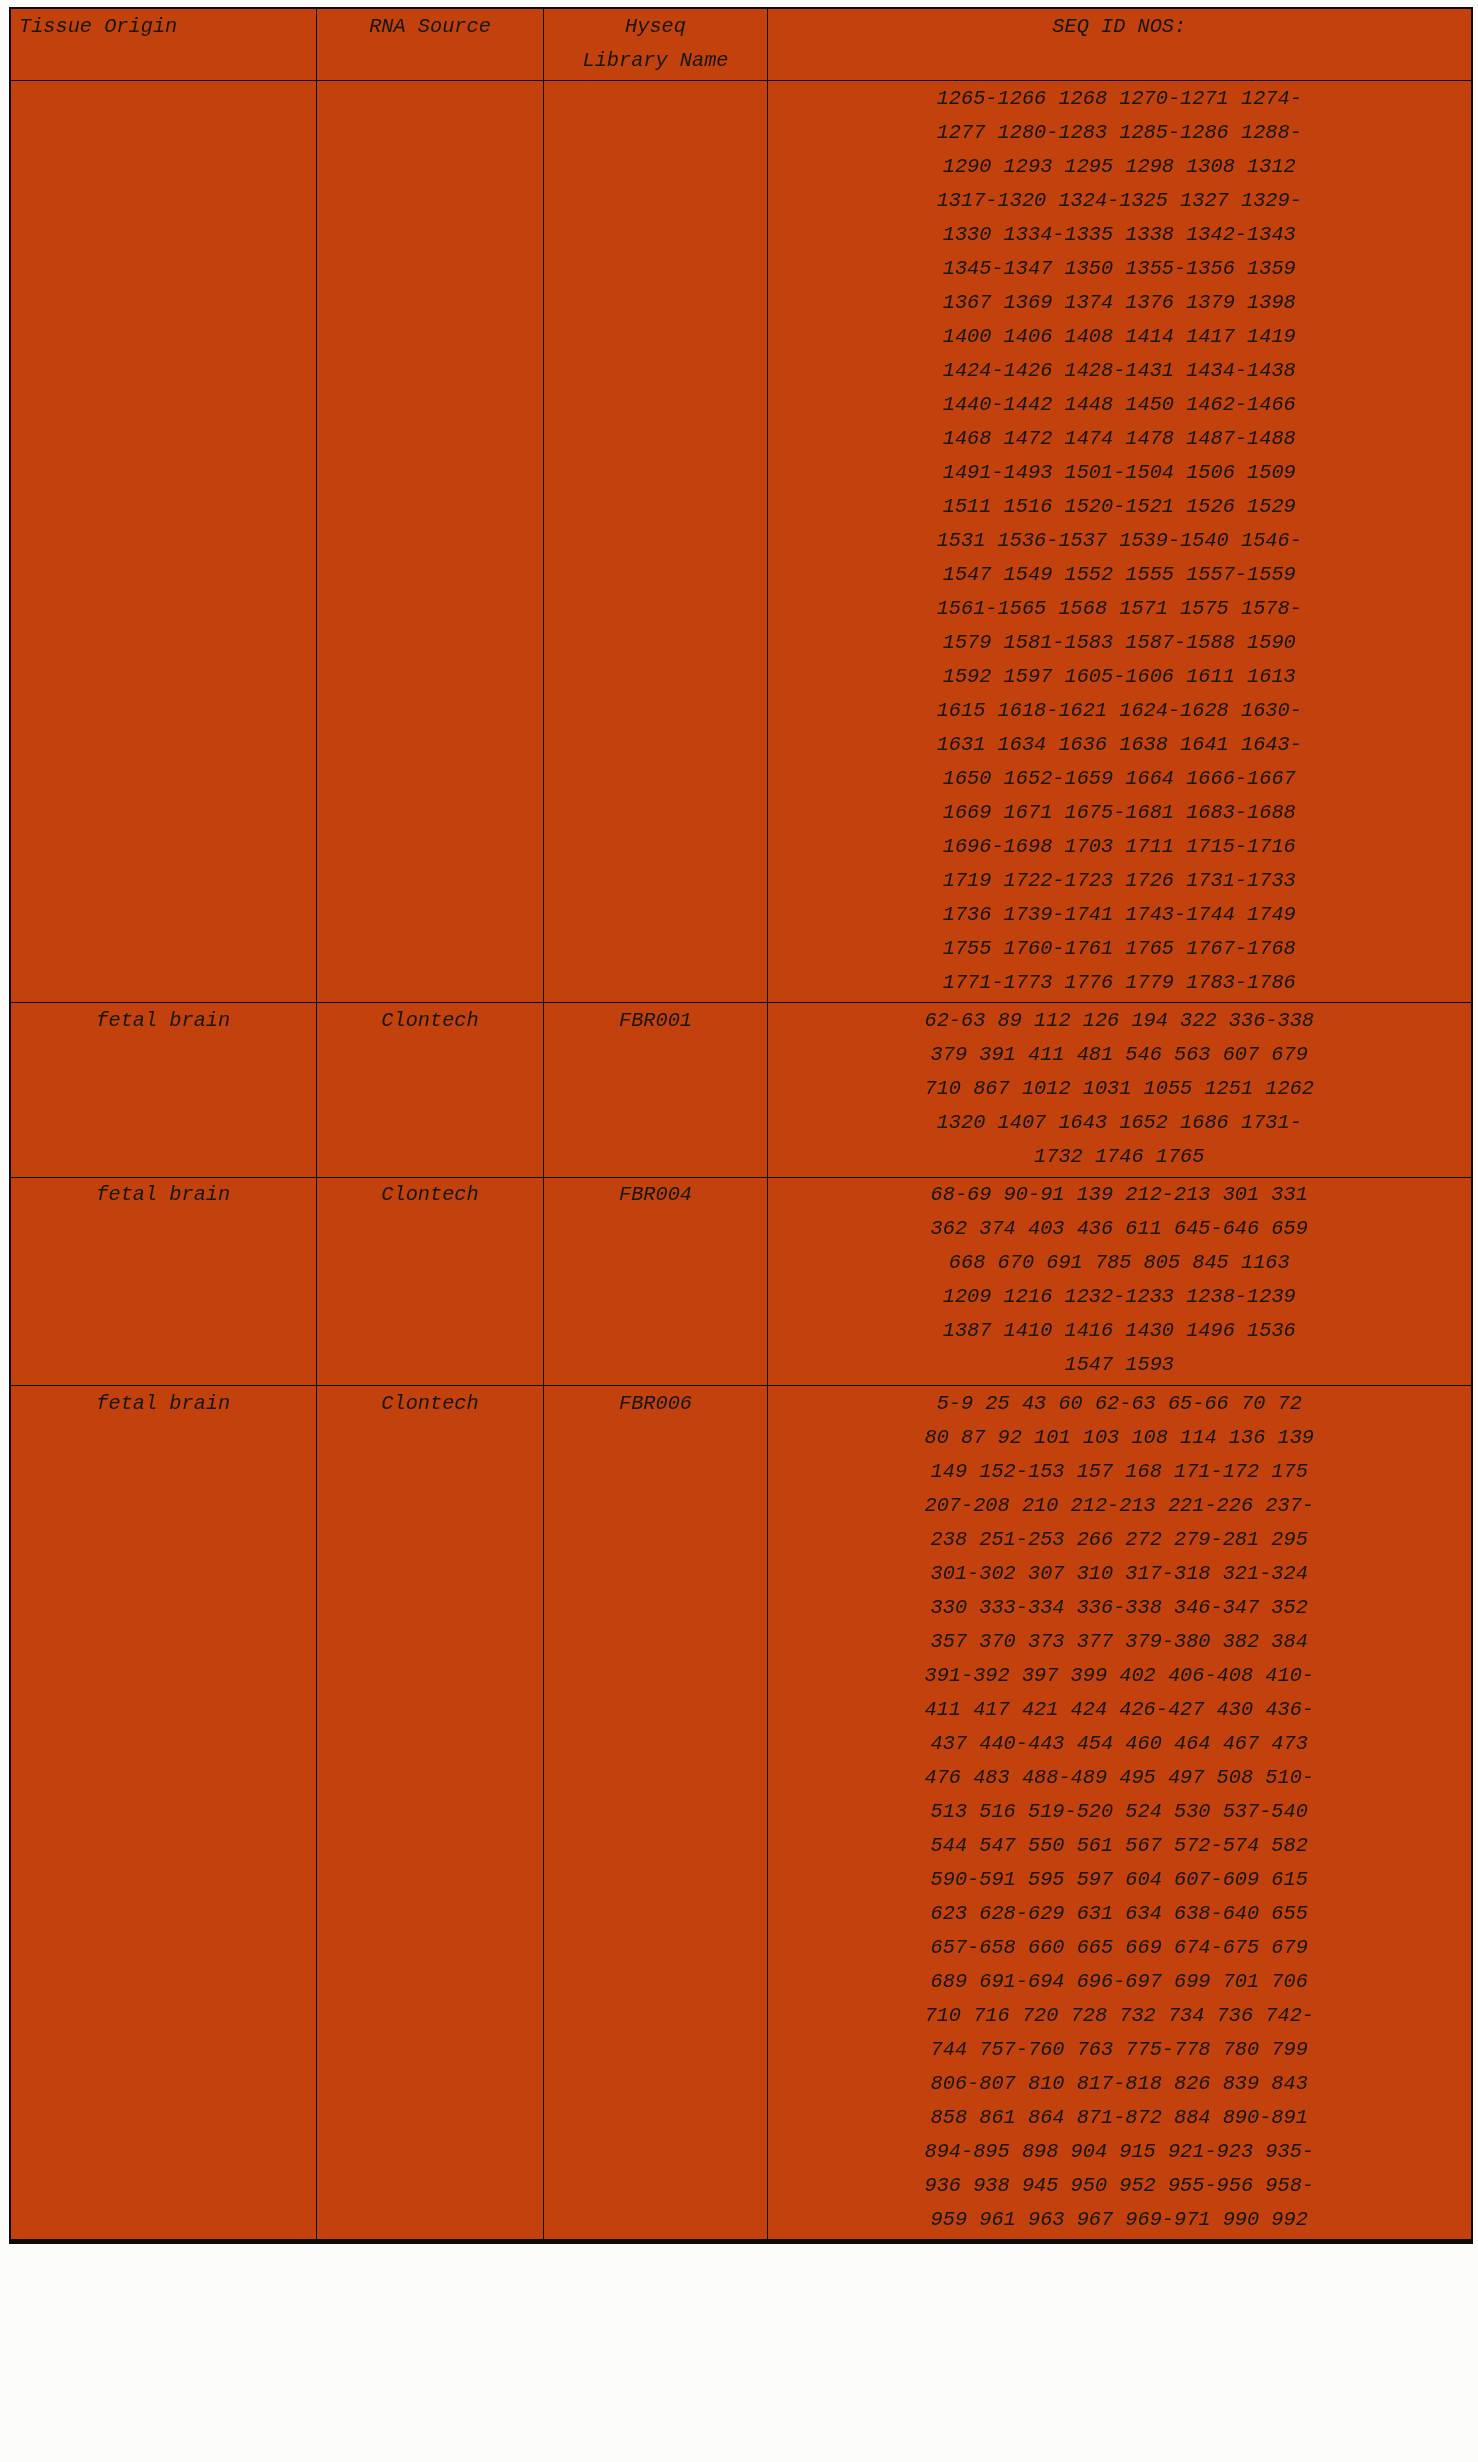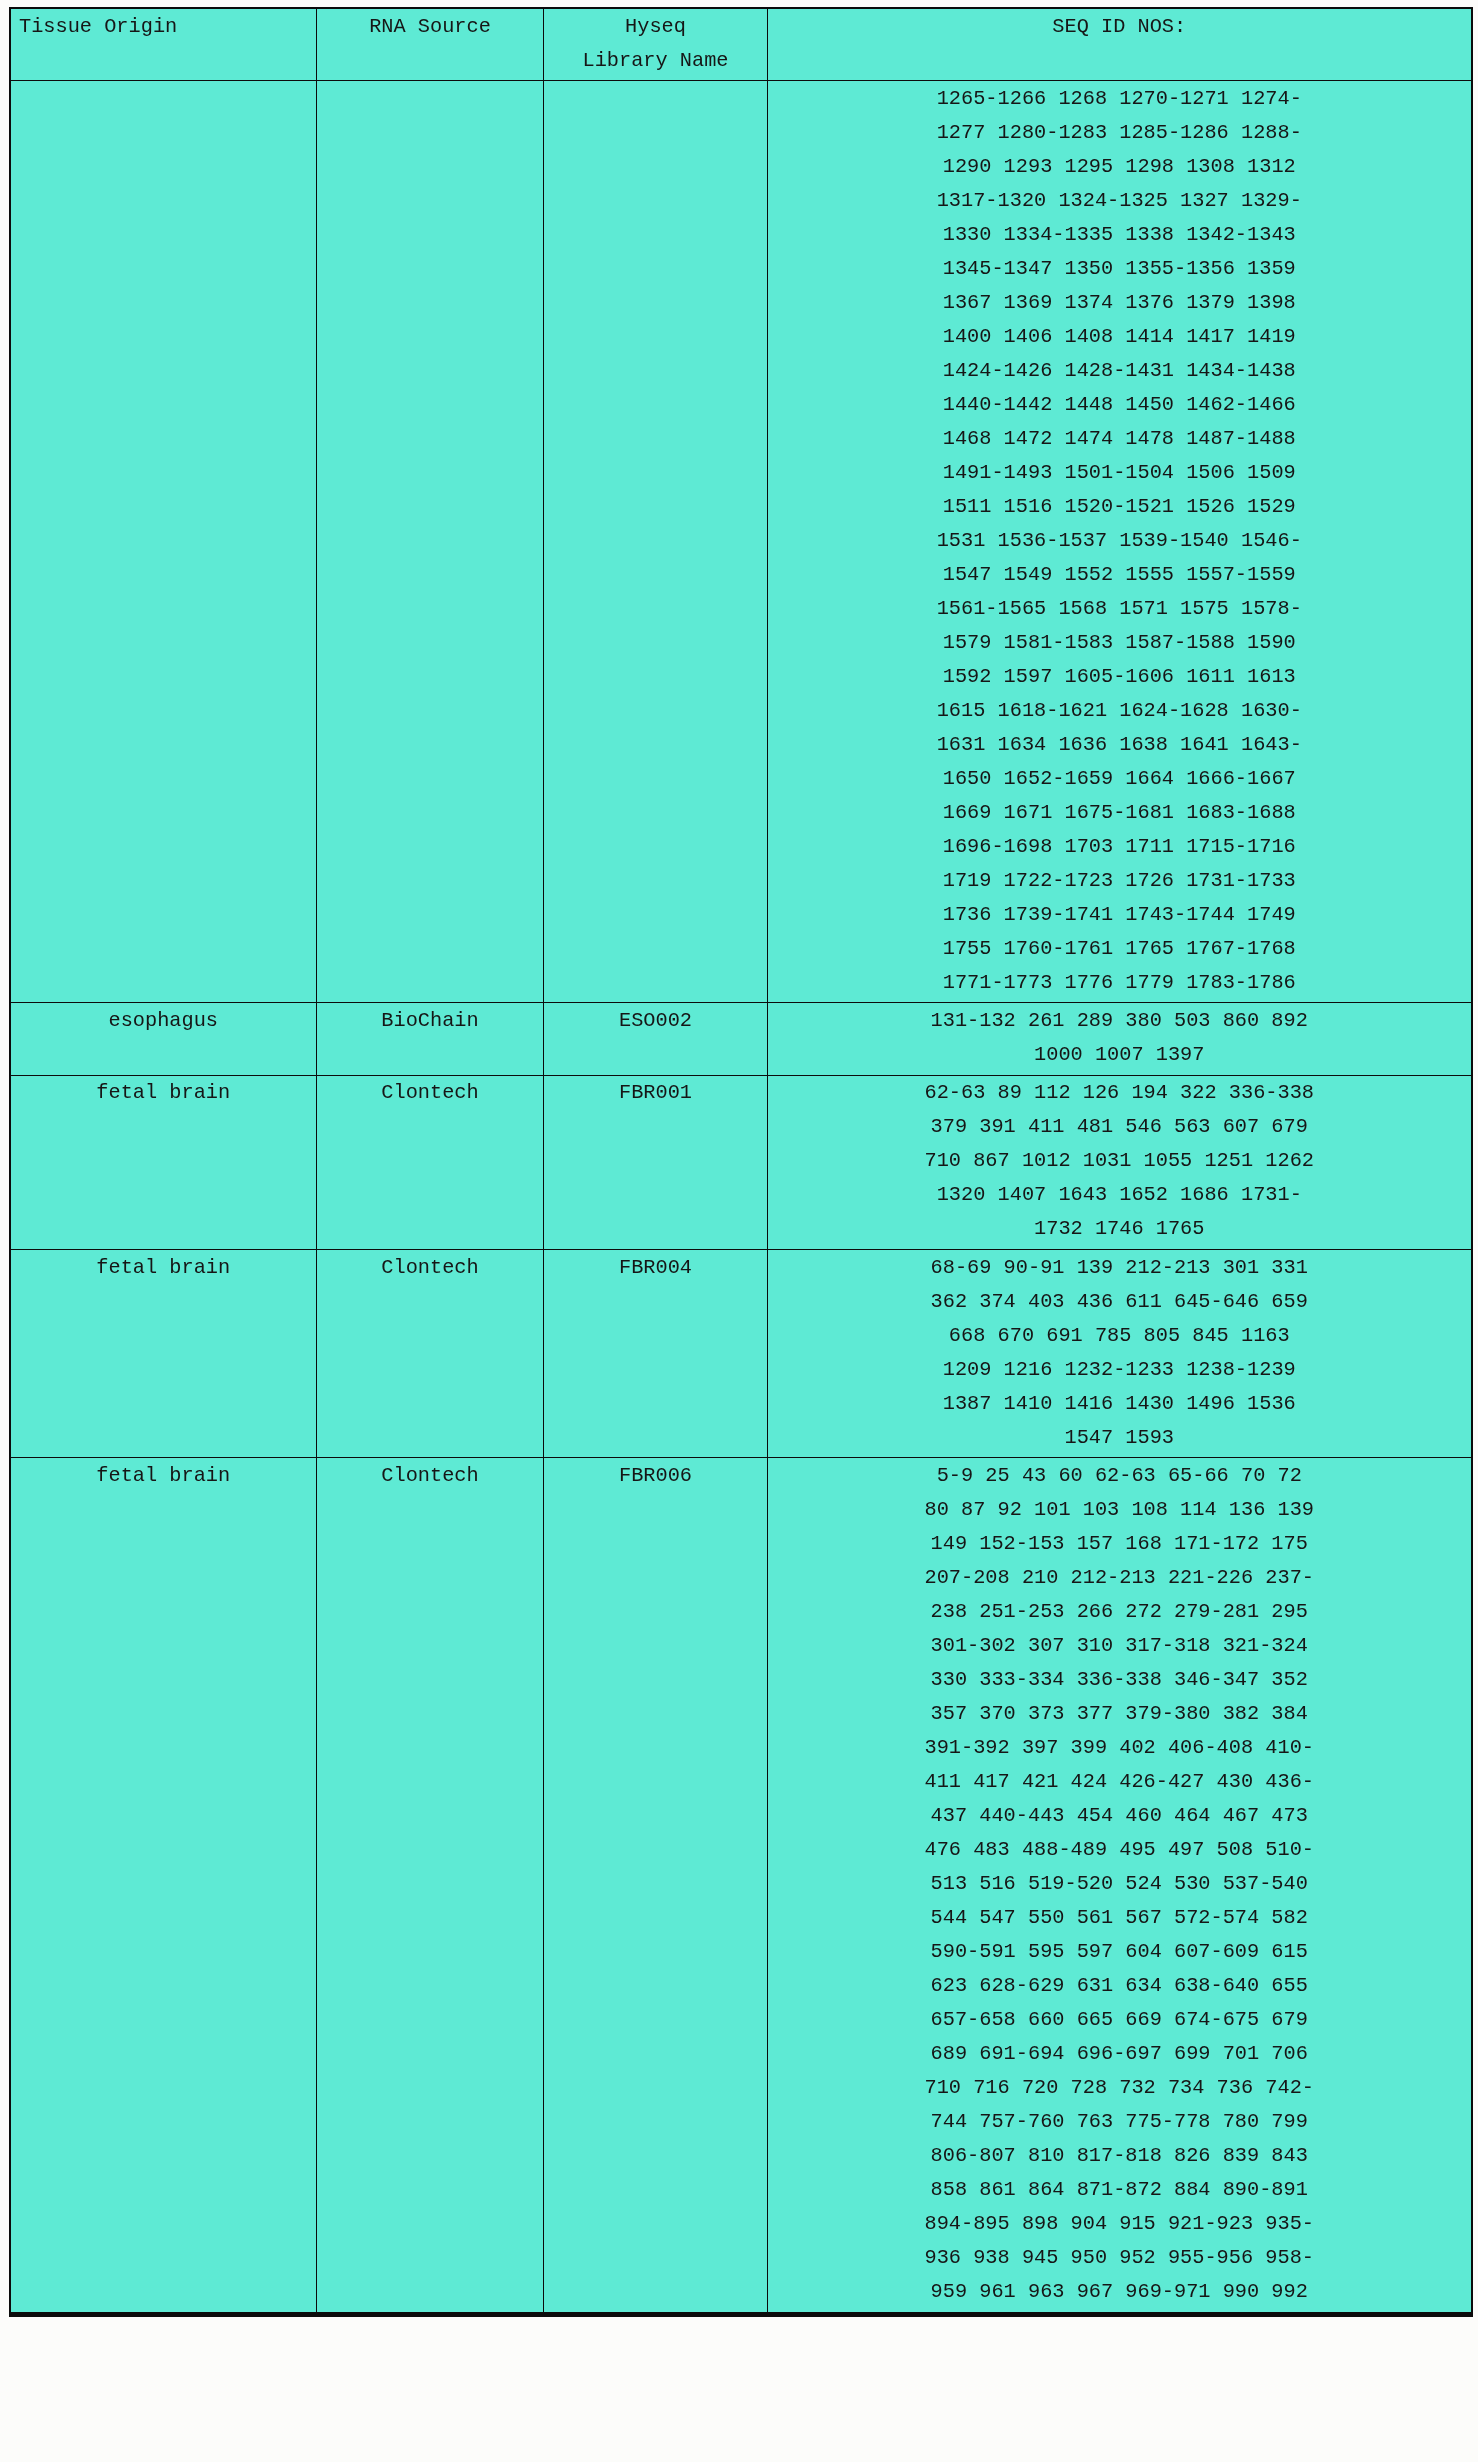--- a/index.html
+++ b/index.html
@@ -13,25 +13,26 @@
     width: 1478px;
     min-height: 2462px;
     box-sizing: border-box;
     padding: 6.8px 8.5px 12px 8.5px;
     background: #fcfcfa;
   }
   table.doc-table {
     border-collapse: collapse;
     table-layout: fixed;
     width: 1462px;
-    background: #5eead4;
+    background: #c2410c;
     border-top: 2.5px solid #0c0c0c;
     border-left: 2.5px solid #0c0c0c;
     border-right: 2.5px solid #0c0c0c;
     border-bottom: 5.1px solid #0c0c0c;
+    font-style: italic;
   }
   table.doc-table th,
   table.doc-table td {
     border: 1.7px solid #0c0c0c;
     font-size: 20.3px;
     line-height: 34px;
     vertical-align: top;
     white-space: pre-line;
     padding: 0.8px 8.5px 2.5px 8.5px;
     font-weight: normal;
@@ -100,27 +101,20 @@
 1631 1634 1636 1638 1641 1643-
 1650 1652-1659 1664 1666-1667
 1669 1671 1675-1681 1683-1688
 1696-1698 1703 1711 1715-1716
 1719 1722-1723 1726 1731-1733
 1736 1739-1741 1743-1744 1749
 1755 1760-1761 1765 1767-1768
 1771-1773 1776 1779 1783-1786</td>
         </tr>
         <tr>
-          <td class="ctr">esophagus</td>
-          <td class="ctr">BioChain</td>
-          <td class="ctr">ESO002</td>
-          <td class="seq">131-132 261 289 380 503 860 892
-1000 1007 1397</td>
-        </tr>
-        <tr>
           <td class="ctr">fetal brain</td>
           <td class="ctr">Clontech</td>
           <td class="ctr">FBR001</td>
           <td class="seq">62-63 89 112 126 194 322 336-338
 379 391 411 481 546 563 607 679
 710 867 1012 1031 1055 1251 1262
 1320 1407 1643 1652 1686 1731-
 1732 1746 1765</td>
         </tr>
         <tr>

